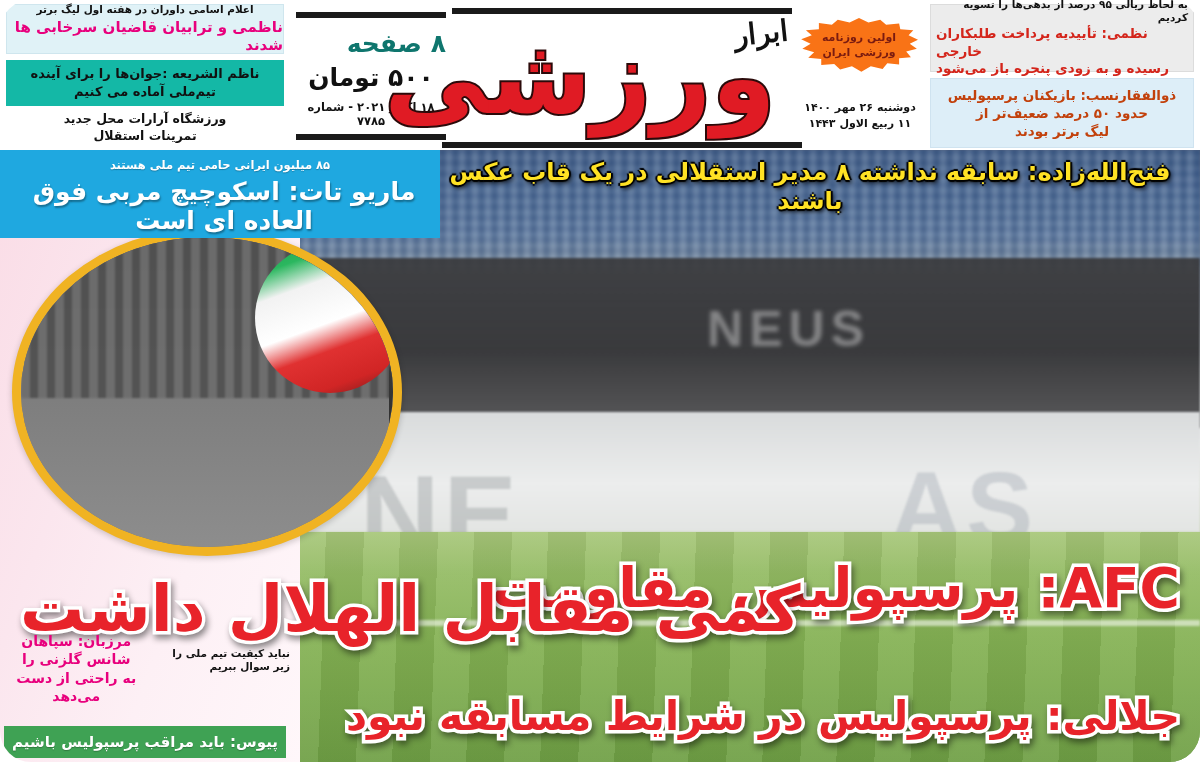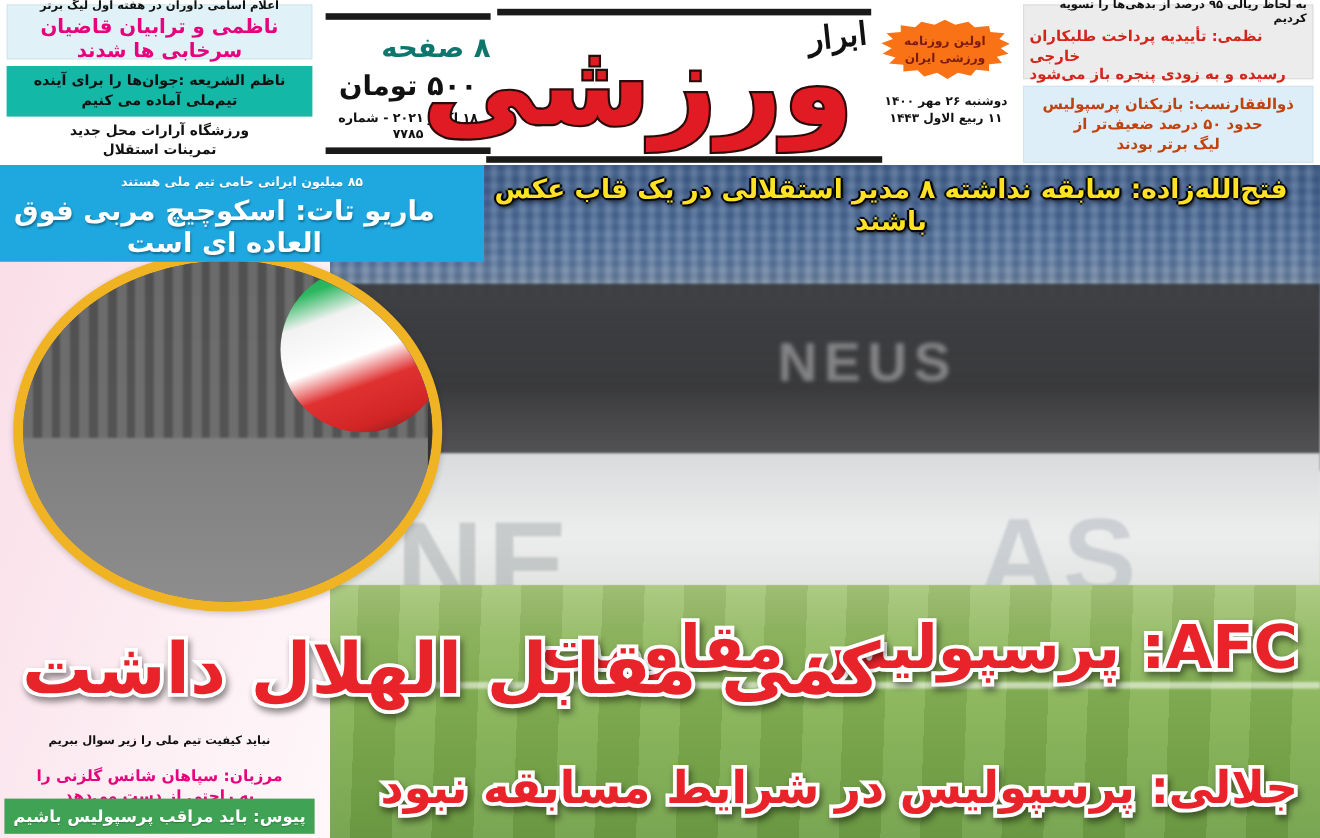--- a/index.html
+++ b/index.html
@@ -1,28 +1,28 @@
 <!DOCTYPE html>
 <html lang="fa" dir="rtl"><head>
 <meta charset="utf-8">
 <title>Abrar Varzeshi Front Page</title>
 <style>
   html,body{margin:0;padding:0;background:#ffffff;}
   body{width:1200px;height:762px;overflow:hidden;font-family:"DejaVu Sans","Liberation Sans",sans-serif;}
-  .page{position:relative;width:1200px;height:762px;background:#fff;overflow:hidden;}
+  .page{position:relative;width:1200px;height:762px;background:#fff;overflow:hidden;border-radius:31px;}
 
   
   .masthead{position:absolute;left:0;top:0;width:1200px;height:150px;background:#fff;}
 
   
   .promo-cyan{position:absolute;left:6px;top:4px;width:278px;height:50px;
     background:#e0f2f7;border:1px solid #cfe6ee;box-sizing:border-box;
     display:flex;flex-direction:column;justify-content:center;align-items:center;}
   .promo-cyan .kicker{font-size:10.5px;color:#111;font-weight:600;line-height:1.2;}
-  .promo-cyan .head{font-size:18px;color:#e8007d;font-weight:bold;line-height:1.25;margin-top:2px;text-align:center;}
+  .promo-cyan .head{font-size:15px;color:#e8007d;font-weight:bold;line-height:1.25;margin-top:2px;}
 
   .promo-yellow{position:absolute;left:6px;top:60px;width:278px;height:46px;background:#14b8a6;
     display:flex;flex-direction:column;justify-content:center;align-items:center;box-sizing:border-box;padding:0 6px;}
   .promo-yellow div{font-size:13px;color:#111;font-weight:600;line-height:1.35;text-align:center;}
 
   .promo-plain{position:absolute;left:6px;top:110px;width:278px;height:36px;
     display:flex;flex-direction:column;justify-content:center;align-items:center;}
   .promo-plain div{font-size:12.5px;color:#111;font-weight:bold;line-height:1.35;text-align:center;}
 
   
@@ -49,21 +49,21 @@
 
   
   .burst{position:absolute;left:800px;top:18px;width:118px;height:56px;
     background:#f97316;display:flex;flex-direction:column;justify-content:center;align-items:center;
     clip-path:polygon(50% 0%,58% 8%,68% 3%,73% 12%,84% 10%,85% 20%,96% 22%,92% 31%,100% 39%,93% 46%,
       99% 55%,90% 60%,94% 70%,84% 72%,84% 83%,74% 81%,70% 91%,60% 86%,52% 96%,44% 86%,34% 92%,29% 82%,
       18% 84%,18% 73%,7% 71%,12% 61%,2% 55%,9% 46%,1% 38%,10% 31%,5% 22%,16% 20%,16% 9%,27% 12%,32% 3%,42% 8%);}
   .burst div{font-size:11px;font-weight:bold;color:#7a1b10;line-height:1.35;text-align:center;}
 
   
-  .dateblock{position:absolute;left:800px;top:84px;width:120px;text-align:center;}
+  .dateblock{position:absolute;left:800px;top:100px;width:120px;text-align:center;}
   .dateblock div{font-size:11px;color:#111;font-weight:600;line-height:1.45;}
 
   
   .promo-gray{position:absolute;left:930px;top:4px;width:264px;height:68px;background:#ececec;
     border:1px solid #dcdcdc;box-sizing:border-box;display:flex;flex-direction:column;
     justify-content:center;align-items:center;padding:0 5px;}
   .promo-gray .kicker{font-size:10.5px;color:#111;font-weight:600;line-height:1.2;}
   .promo-gray .head{font-size:13.5px;color:#d4251b;font-weight:bold;line-height:1.3;margin-top:2px;text-align:left;}
 
   .promo-blue{position:absolute;left:930px;top:78px;width:264px;height:70px;background:#ddeef8;
@@ -121,38 +121,38 @@
     background:linear-gradient(160deg,#1f9d4e 0%,#2bb75f 16%,#f2f2f2 30%,#ffffff 52%,#e03131 66%,#d12525 84%,#6a1b1b 100%);
     filter:blur(.4px);}
   .man{position:absolute;}
   .m-shirt{position:absolute;border-radius:6px;}
 
   
   .bluebanner{position:absolute;left:0;top:0;width:440px;height:88px;background:#1fa8e0;z-index:8;}
   .bluebanner .kick{position:absolute;left:0;top:8px;width:440px;text-align:center;font-size:11.5px;
     font-weight:bold;color:#fff;text-shadow:0 1px 1px rgba(0,0,0,.25);}
   .bluebanner .head{position:absolute;left:0;top:28px;width:408px;text-align:center;font-size:25px;
-    font-weight:bold;color:#fff;text-shadow:1px 2px 2px rgba(0,0,0,.35);line-height:1.15;}
+    font-weight:bold;color:#fff;text-shadow:1px 2px 2px rgba(0,0,0,.35);line-height:1.15;padding-left:20px;}
 
   
   .yellowhead{position:absolute;left:430px;top:8px;width:760px;text-align:center;z-index:9;
     font-size:24px;font-weight:bold;color:#ffe224;line-height:1.2;
     text-shadow:-2px 0 1px #000,2px 0 1px #000,0 -2px 1px #000,0 2px 1px #000,2px 3px 4px rgba(0,0,0,.8);}
 
   
   .redhead{position:absolute;font-weight:bold;color:#e8232a;z-index:10;
     -webkit-text-stroke:7px #fff;paint-order:stroke fill;
     filter:drop-shadow(2px 4px 3px rgba(0,0,0,.45));white-space:nowrap;}
   .redhead-main{right:20px;top:370px;font-size:55px;margin-top:36px;}
   .redhead-left{left:20px;top:422px;font-size:64px;}
   .redhead-bottom{right:20px;top:542px;font-size:41px;}
 
   
-  .pinkpromo{position:absolute;left:0;top:512px;width:290px;height:76px;z-index:12;
-    display:flex;flex-direction:column;justify-content:center;align-items:center;}
+  .pinkpromo{position:absolute;left:0;top:472px;width:290px;height:76px;z-index:12;
+    display:flex;flex-direction:row;justify-content:center;align-items:center;}
   .pinkpromo .kick{font-size:10.5px;color:#111;font-weight:600;line-height:1.25;}
   .pinkpromo .head{font-size:14px;color:#e8007d;font-weight:bold;line-height:1.3;text-align:center;margin-top:17px;}
 
   
   .greenbanner{position:absolute;left:4px;top:576px;width:282px;height:32px;background:#3fa254;z-index:12;
     display:flex;justify-content:center;align-items:center;}
   .greenbanner div{font-size:15px;font-weight:bold;color:#fff;text-shadow:0 1px 1px rgba(0,0,0,.25);}
 </style>
 </head>
 <body>

